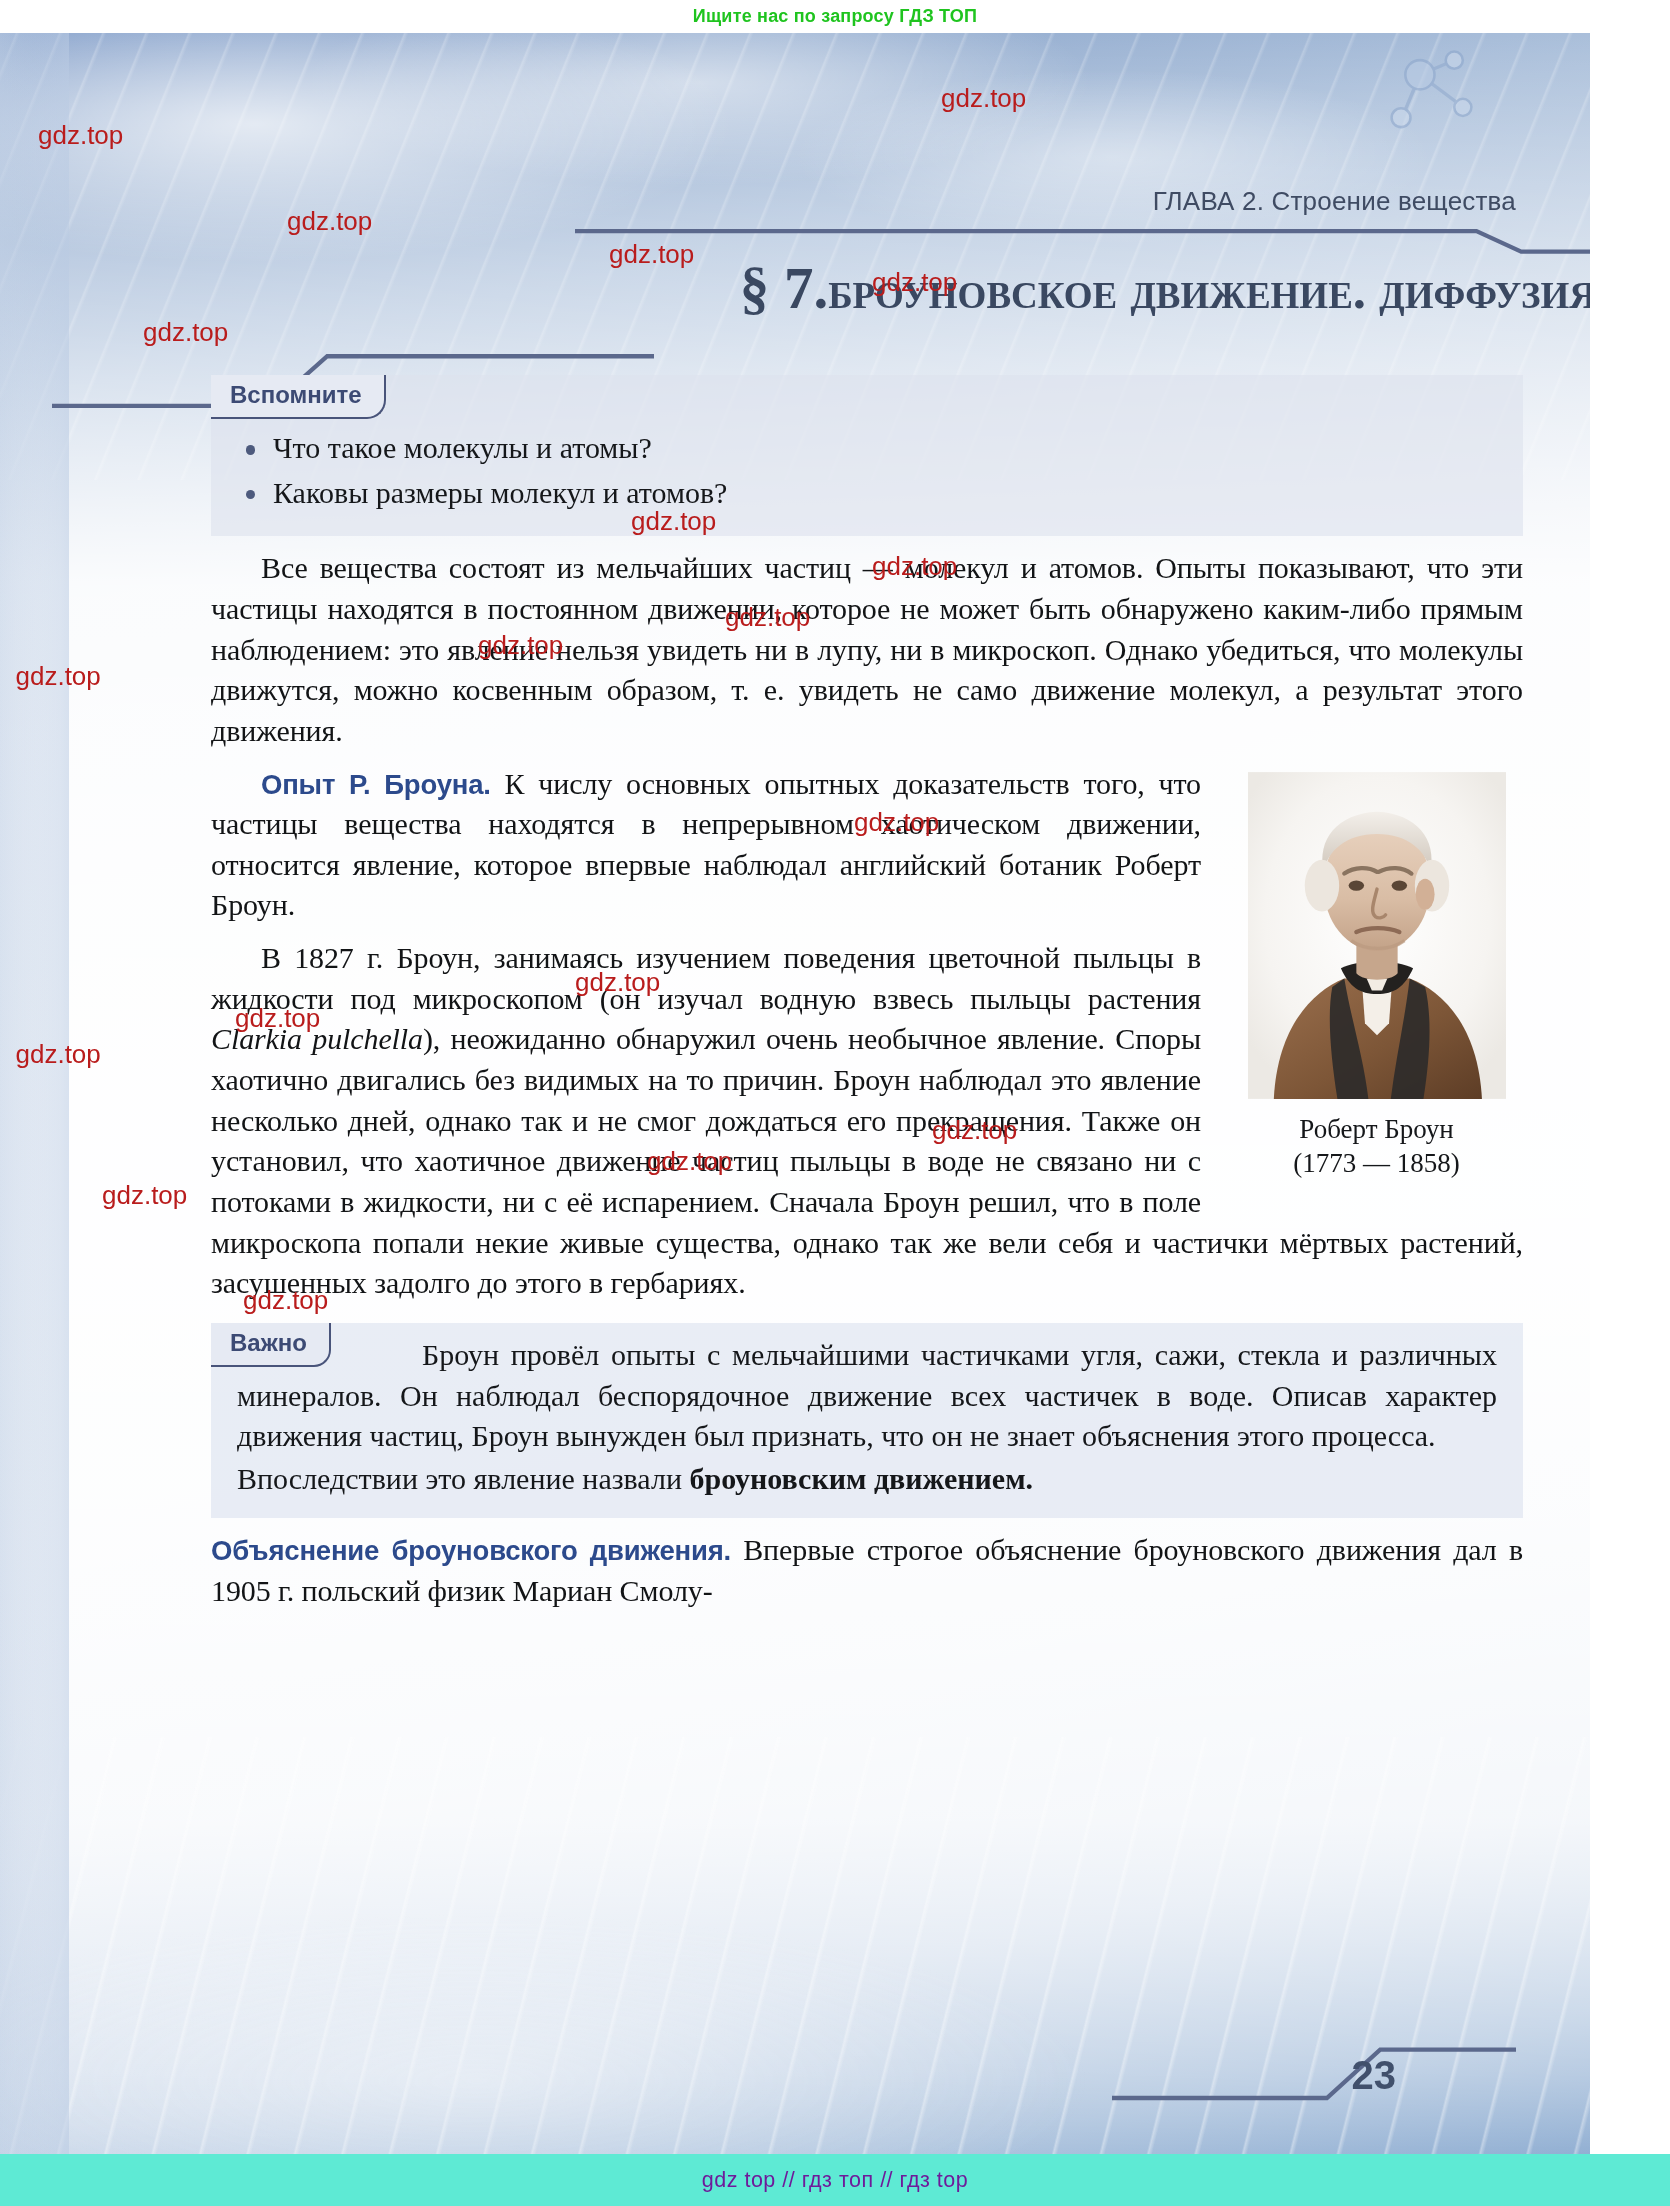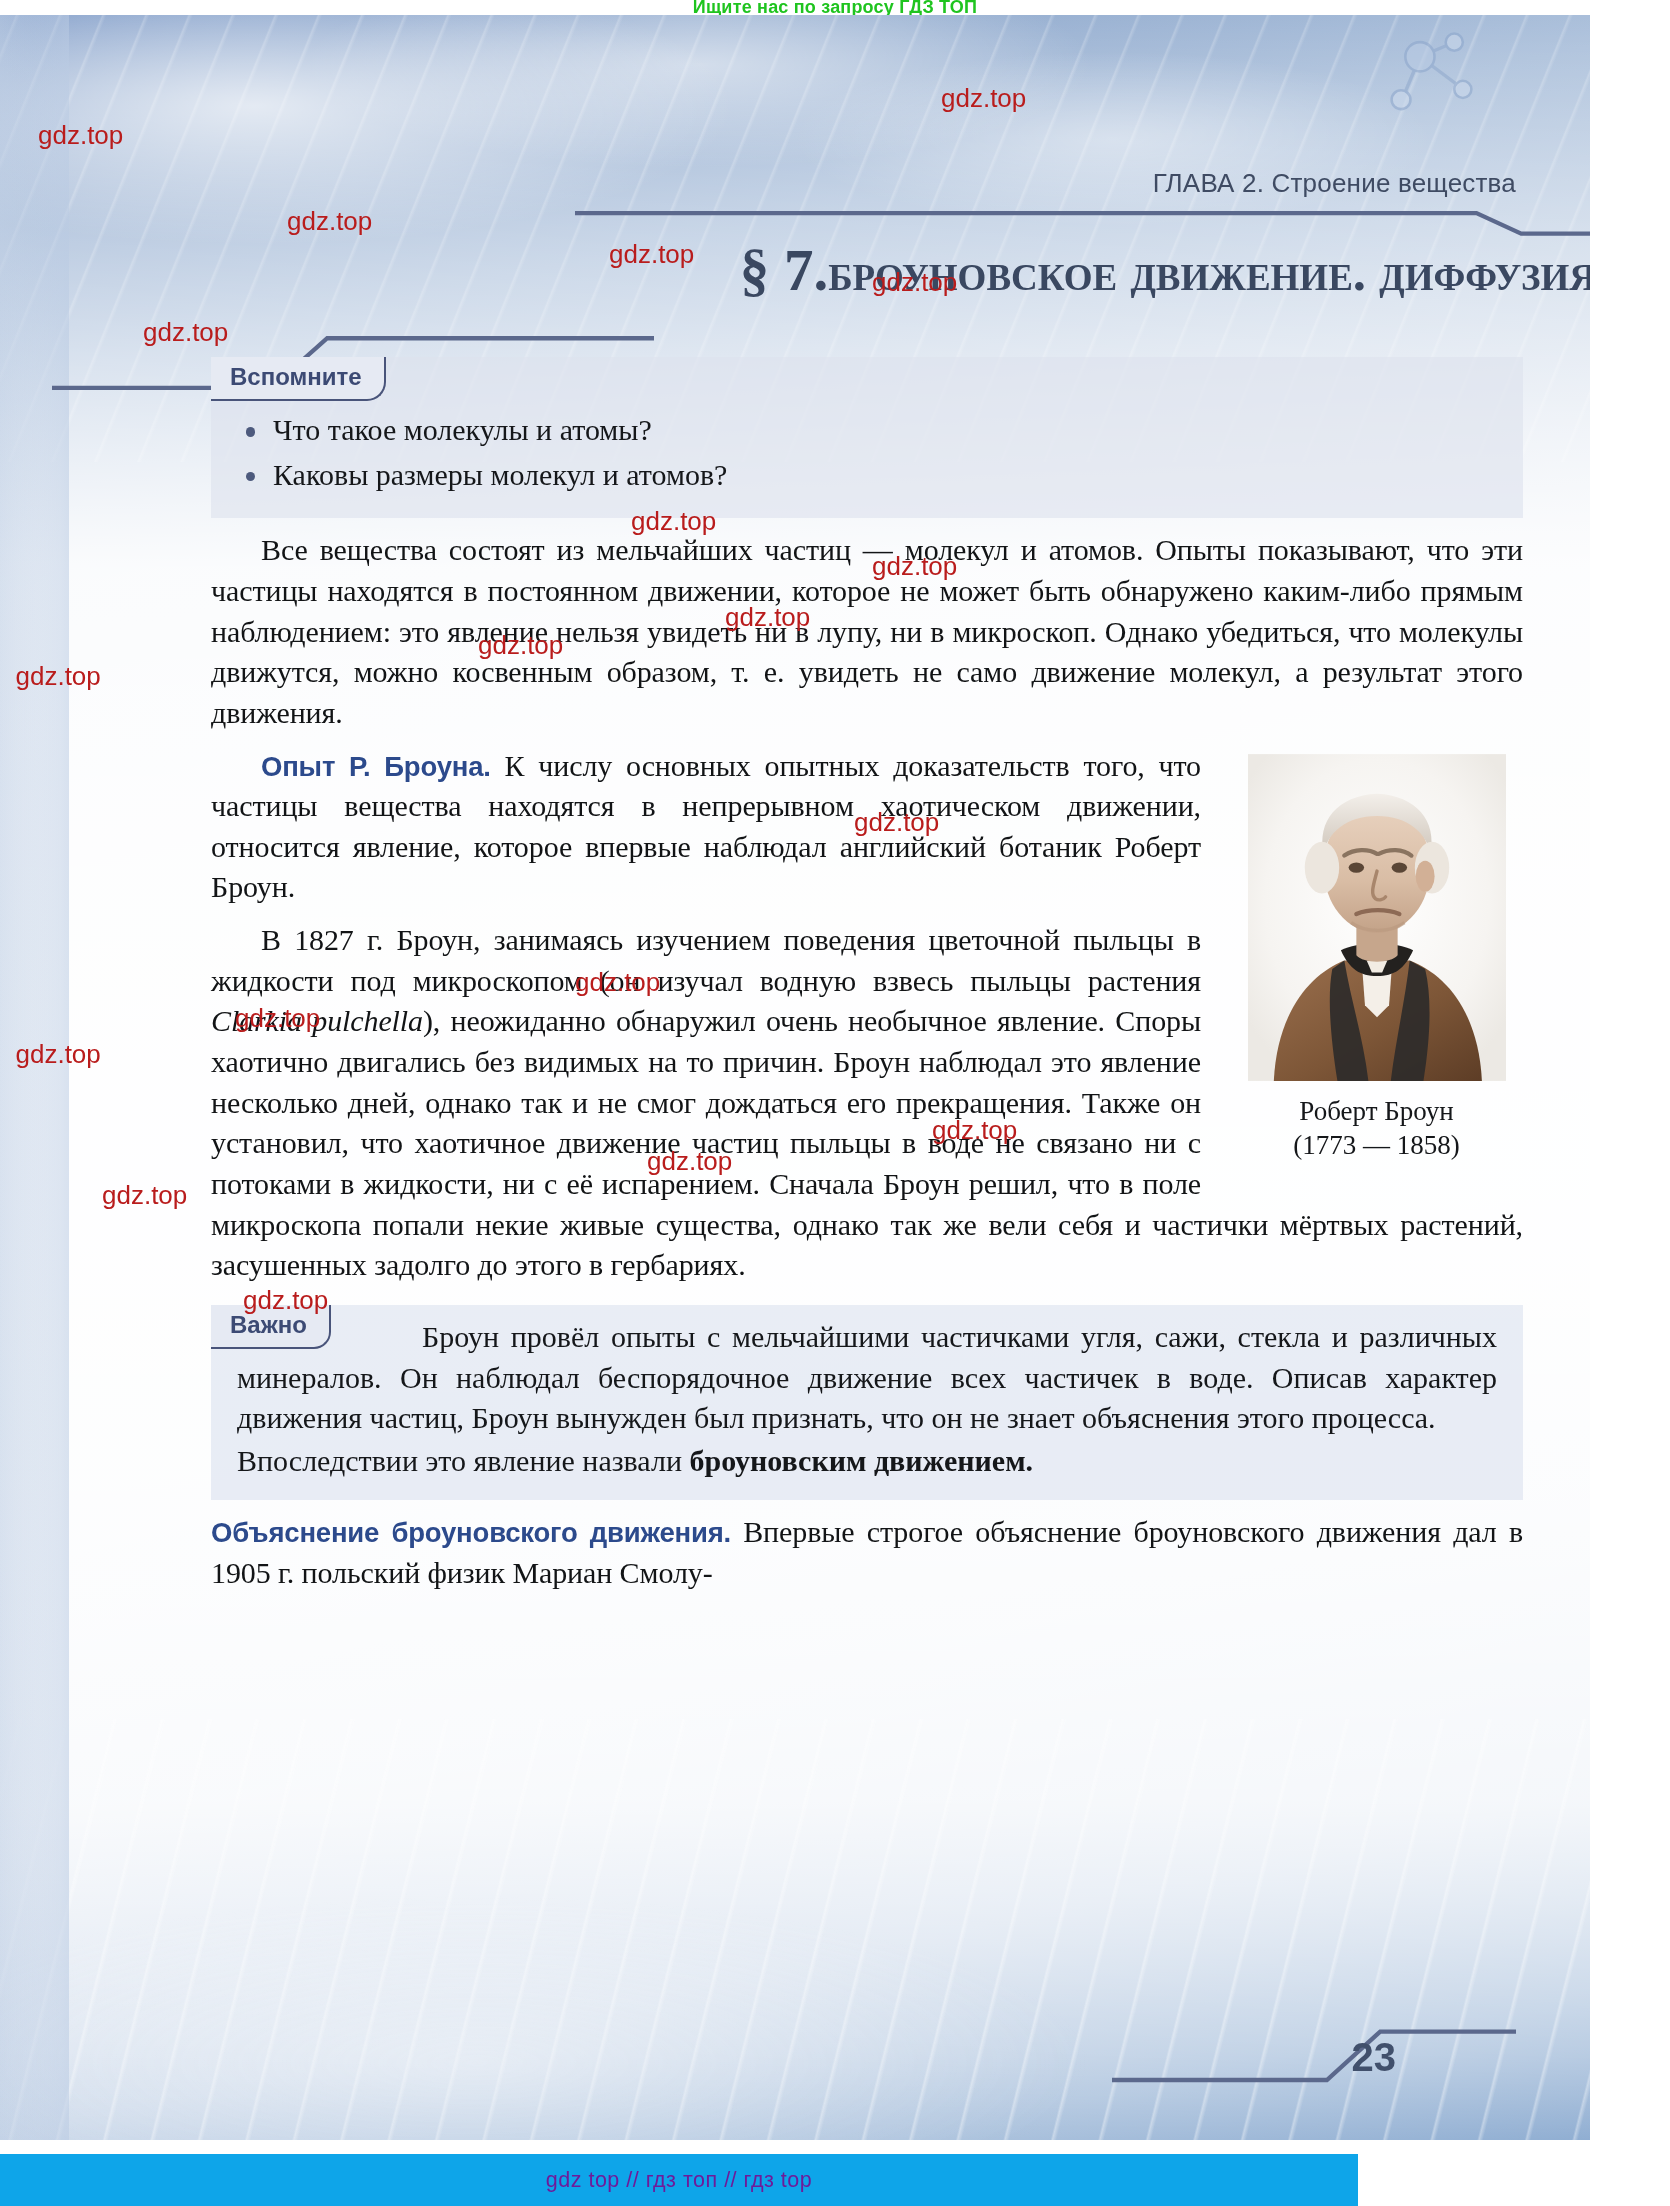--- a/index.html
+++ b/index.html
@@ -8,21 +8,21 @@
     width: 1670px;
     height: 2207px;
     background: #ffffff;
     font-family: "Liberation Serif", serif;
     overflow: hidden;
     position: relative;
   }
 
   
   .top-banner {
-    height: 15px;
+    height: 33px;
     width: 100%;
     background: #ffffff;
     display: flex;
     align-items: center;
     justify-content: center;
   }
   .top-banner-text {
     color: #1fc41f;
     font-family: "Liberation Sans", sans-serif;
     font-size: 18px;
@@ -296,23 +296,23 @@
     font-weight: 700;
     font-size: 40px;
     color: #41506c;
   }
 
   
   .bottom-footer {
     position: absolute;
     left: 0;
     bottom: 0;
-    width: 1358px;
+    width: 1670px;
     height: 53px;
-    background: #0ea5e9;
+    background: #5eead4;
     display: flex;
     align-items: center;
     justify-content: center;
   }
   .bottom-footer-text {
     color: #6e1b9a;
     font-family: "Liberation Sans", sans-serif;
     font-size: 21.5px;
     letter-spacing: 0.5px;
   }

